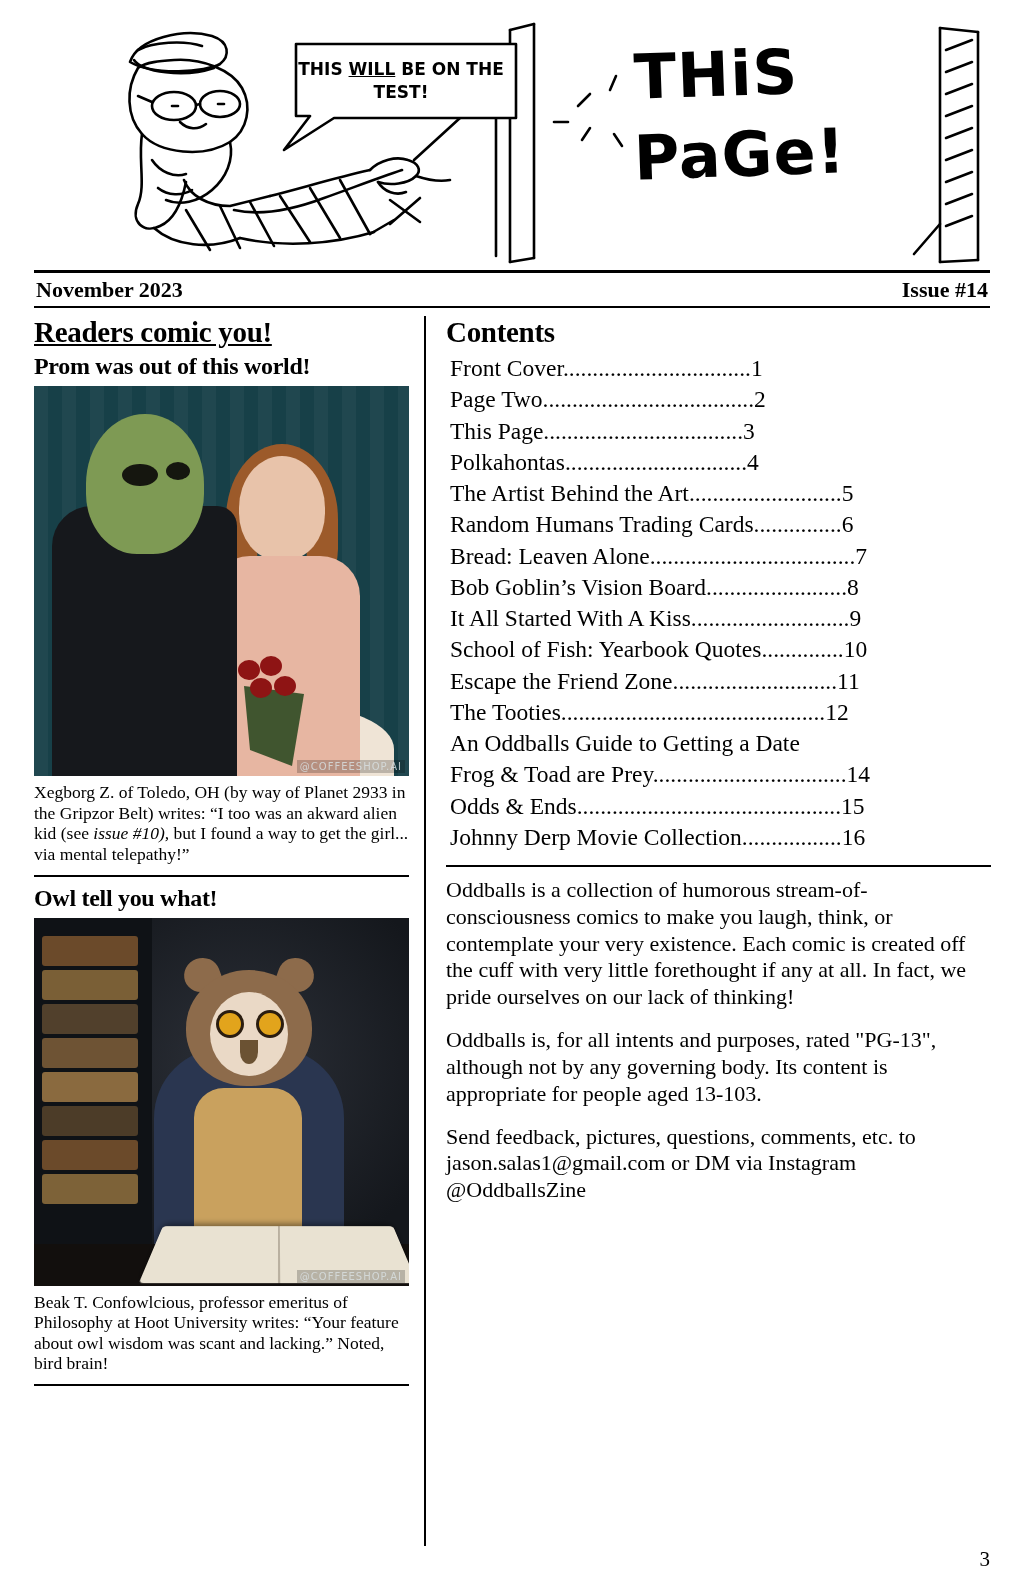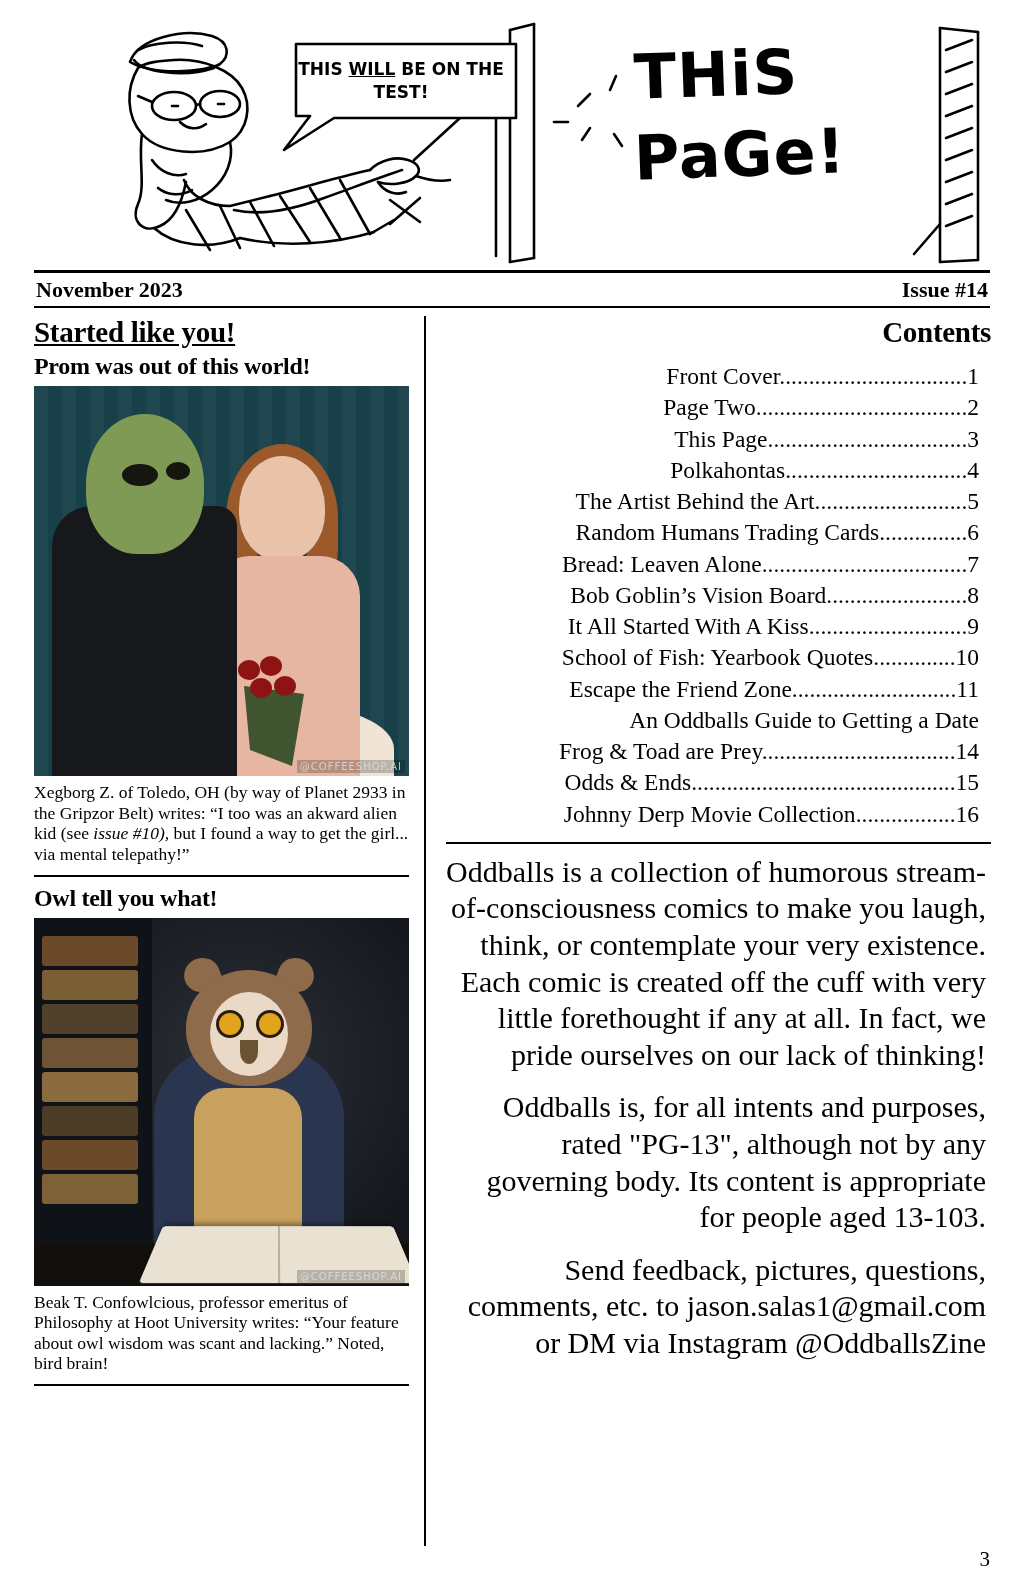--- a/index.html
+++ b/index.html
@@ -89,21 +89,20 @@
   }
   .col-divider {
     width: 0;
     border-left: 2px solid #000;
     margin: 0 14px 0 0;
   }
   .col-right {
     flex: 1;
     padding-left: 6px;
     position: relative;
-    text-align: right;
   }
 
   h2.section-title {
     font-size: 29px;
     font-weight: bold;
     margin: 0 0 4px 0;
     text-decoration: underline;
     letter-spacing: -0.3px;
   }
   h3.sub-title {
@@ -158,38 +157,38 @@
 
   
   h2.contents-title {
     font-size: 29px;
     font-weight: bold;
     margin: 0 0 2px 0;
     letter-spacing: -0.3px;
   }
   ul.toc {
     list-style: none;
-    margin: 12px;
+    margin: 4px;
     padding: 0;
     font-size: 23.5px;
     line-height: 1.33;
   }
   ul.toc li {
     white-space: nowrap;
     overflow: hidden;
   }
 
   .toc-rule {
     border-top: 2px solid #000;
     margin: 12px 0 10px 0;
     width: 545px;
   }
 
   .blurb {
-    font-size: 30px;
+    font-size: 22px;
     line-height: 1.22;
     margin: 0 0 16px 0;
     width: 540px;
   }
 
   .pagenum {
     position: absolute;
     right: 34px;
     bottom: 10px;
     font-size: 21px;
@@ -358,21 +357,21 @@
   <div class="rule-thick"></div>
   <div class="datebar">
     <span>November 2023</span>
     <span>Issue #14</span>
   </div>
   <div class="rule-thin"></div>
 
   <div class="body-cols">
 
     <div class="col-left">
-      <h2 class="section-title">Started like you!</h2>
+      <h2 class="section-title">Readers comic you!</h2>
 
       <h3 class="sub-title">Prom was out of this world!</h3>
 
       <div class="photo">
         <div class="curtain"></div>
         <div class="girl-hair"></div>
         <div class="girl-head"></div>
         <div class="girl-skirt"></div>
         <div class="girl-dress"></div>
         <div class="alien-body"></div>
@@ -437,20 +436,21 @@
         <li><span>Page Two</span><span>....................................</span><span>2</span></li>
         <li><span>This Page</span><span>..................................</span><span>3</span></li>
         <li><span>Polkahontas</span><span>...............................</span><span>4</span></li>
         <li><span>The Artist Behind the Art</span><span>..........................</span><span>5</span></li>
         <li><span>Random Humans Trading Cards</span><span>...............</span><span>6</span></li>
         <li><span>Bread: Leaven Alone</span><span>...................................</span><span>7</span></li>
         <li><span>Bob Goblin’s Vision Board</span><span>........................</span><span>8</span></li>
         <li><span>It All Started With A Kiss</span><span>...........................</span><span>9</span></li>
         <li><span>School of Fish: Yearbook Quotes</span><span>..............</span><span>10</span></li>
         <li><span>Escape the Friend Zone</span><span>............................</span><span>11</span></li>
+        <li><span>The Tooties</span><span>.............................................</span><span>12</span></li>
         <li><span>An Oddballs Guide to Getting a Date</span><span></span><span></span></li>
         <li><span>Frog &amp; Toad are Prey</span><span>.................................</span><span>14</span></li>
         <li><span>Odds &amp; Ends</span><span>.............................................</span><span>15</span></li>
         <li><span>Johnny Derp Movie Collection</span><span>.................</span><span>16</span></li>
       </ul>
 
       <div class="toc-rule"></div>
 
       <p class="blurb">Oddballs is a collection of humorous stream-of-consciousness comics to make you laugh, think, or contemplate your very existence. Each comic is created off the cuff with very little forethought if any at all. In fact, we pride ourselves on our lack of thinking!</p>
       <p class="blurb">Oddballs is, for all intents and purposes, rated "PG-13", although not by any governing body. Its content is appropriate for people aged 13-103.</p>

